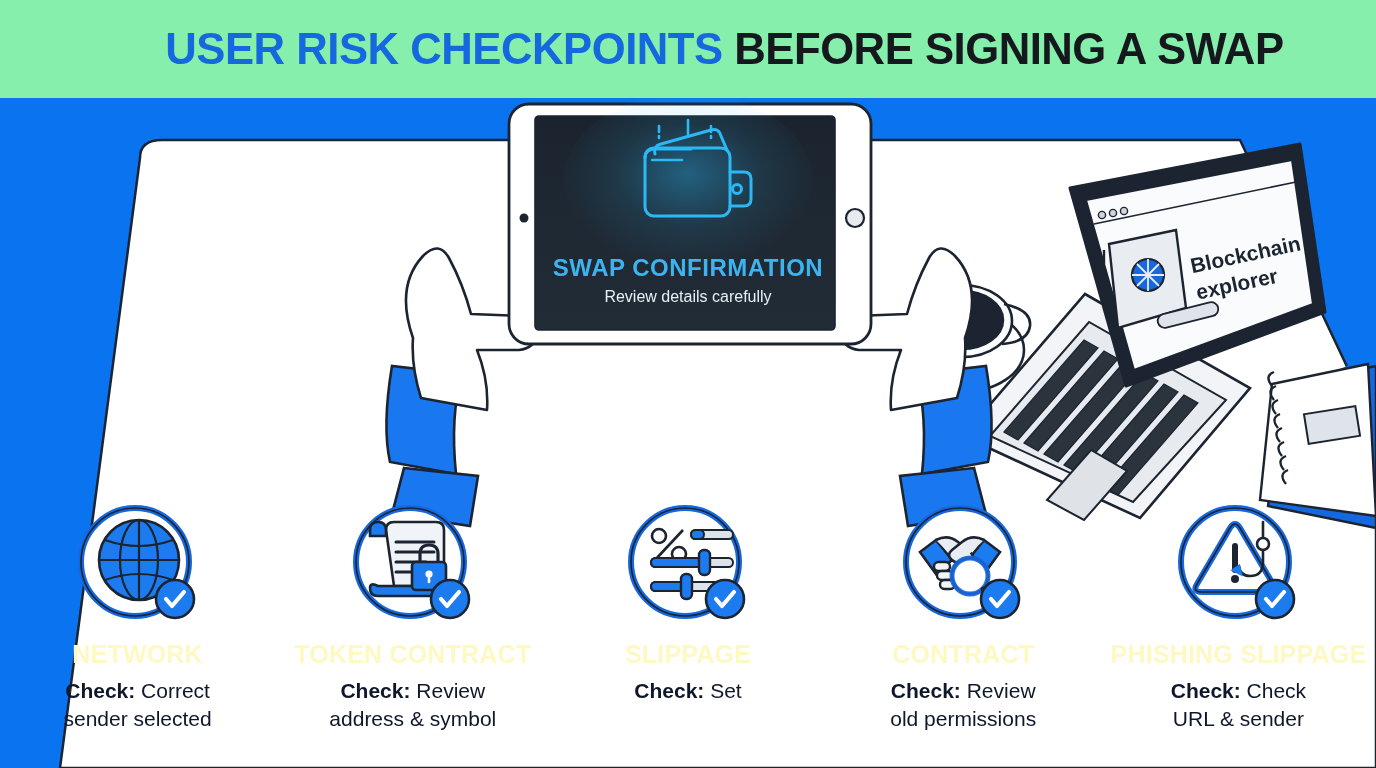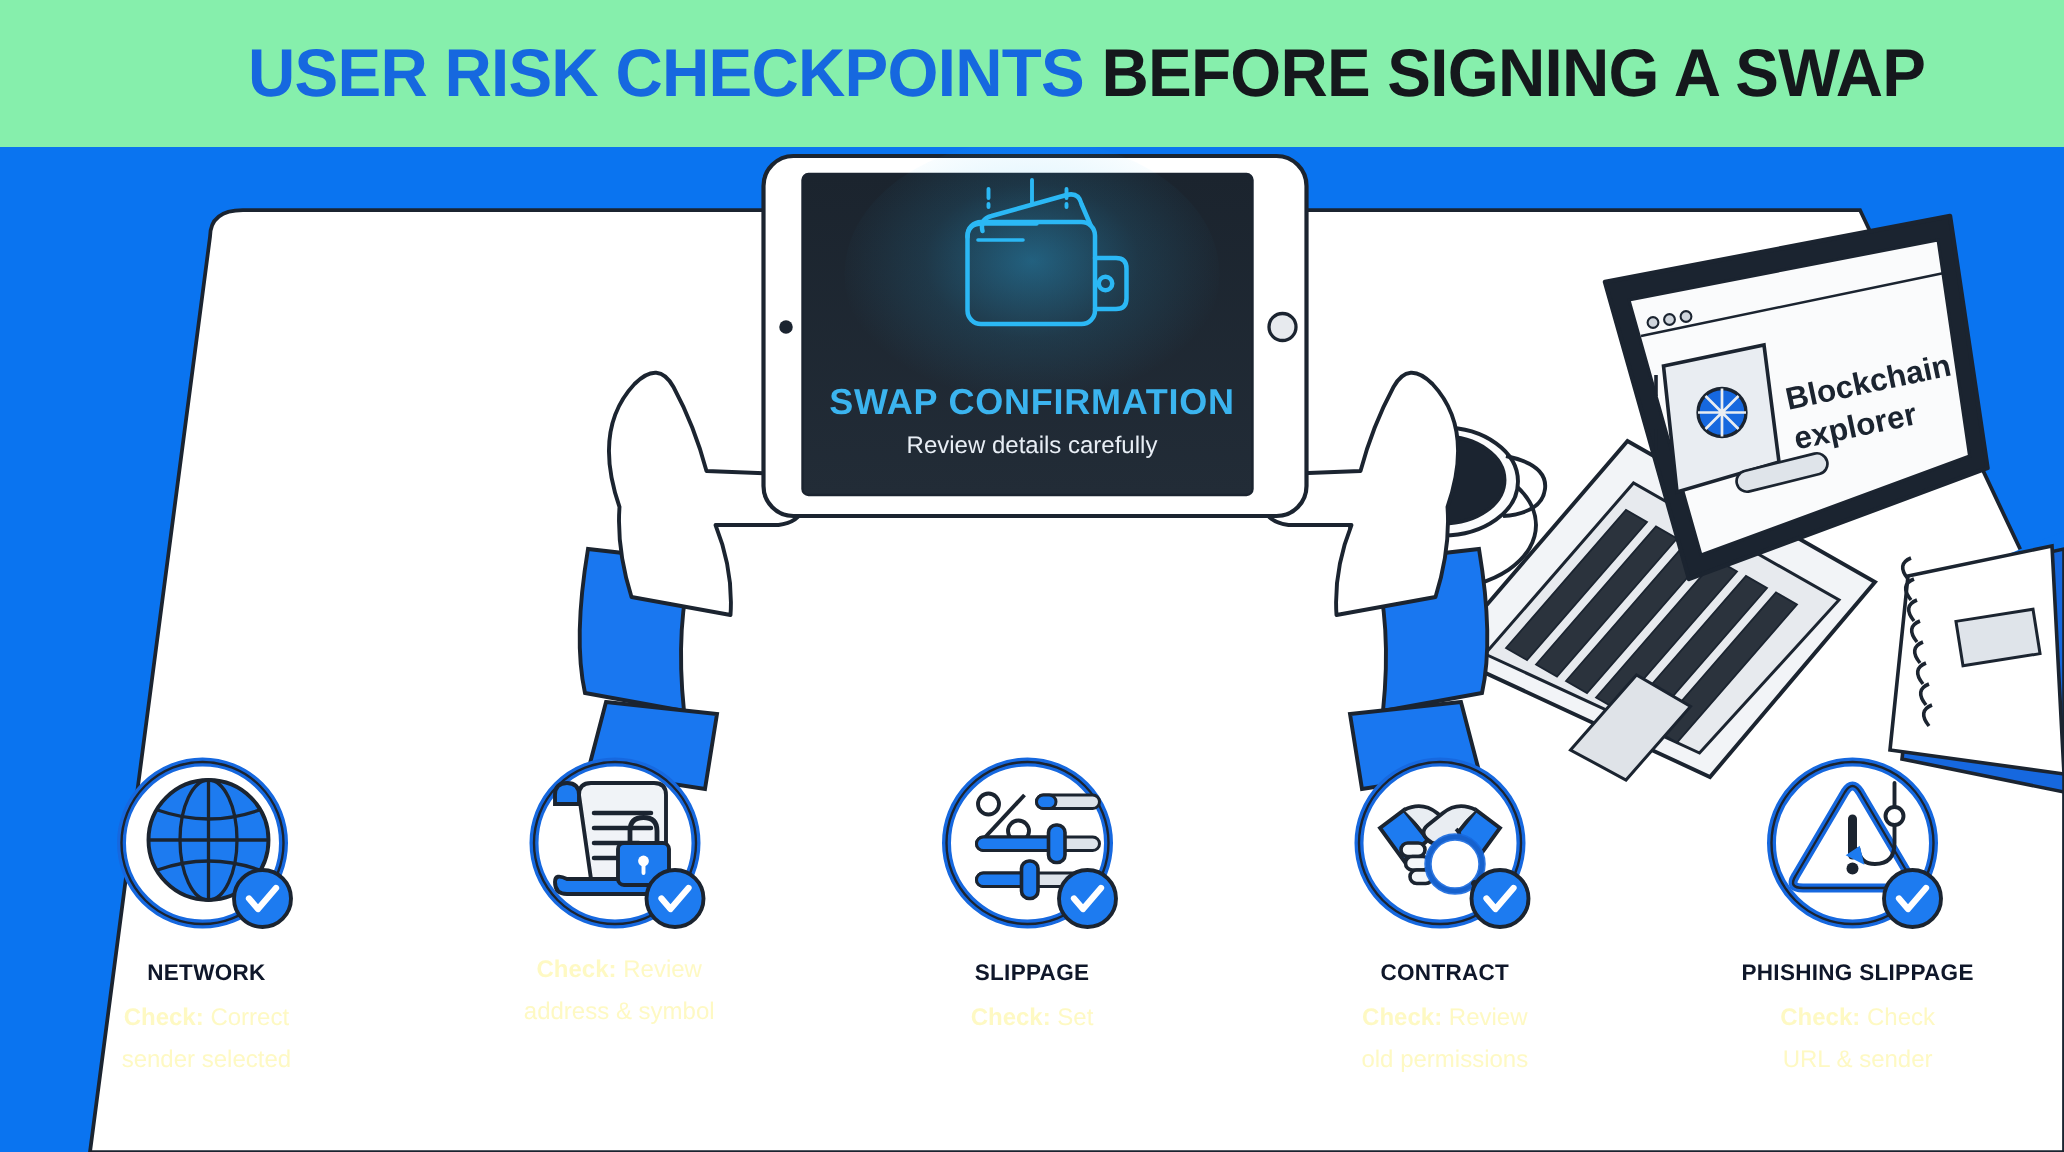--- a/index.html
+++ b/index.html
@@ -39,26 +39,26 @@
   }
   .card{
     flex:1 1 0;
     display:flex;flex-direction:column;align-items:center;
   }
   .card .icon-wrap{
     width:130px;height:125px;position:relative;
   }
   .card .cp-title{
     margin-top:15px;
-    font-size:15px;font-weight:bold;color:#0f172a;
+    font-size:25px;font-weight:bold;color:#fef9c3;
     letter-spacing:0.2px;white-space:nowrap;
   }
   .card .cp-body{
     margin-top:8px;
-    font-size:16px;color:#fef9c3;line-height:28px;
+    font-size:21px;color:#0f172a;line-height:28px;
     text-align:center;max-width:230px;
   }
   .card .cp-body b{font-weight:bold;}
 </style>
 </head>
 <body>
 
 <div class="header">
   <h1>
     <span class="hl">USER RISK CHECKPOINTS</span>
@@ -244,20 +244,21 @@
               <path d="M48 72 L70 72"></path>
           </g>
           <rect x="64" y="62" width="34" height="28" rx="4" fill="#1d7bf0" stroke="#1b2430" stroke-width="2.6"></rect>
           <path d="M72 62 l0 -8 q0 -9 9 -9 q9 0 9 9 l0 8" fill="none" stroke="#1b2430" stroke-width="3.2"></path>
           <circle cx="81" cy="74" r="3.6" fill="#ffffff"></circle>
           <path d="M81 76 l0 6" stroke="#ffffff" stroke-width="2.6" stroke-linecap="round"></path>
           <circle cx="102" cy="99" r="19" fill="#1d7bf0" stroke="#1b2430" stroke-width="2.6"></circle>
           <path d="M93 99 l6 7 l12 -14" fill="none" stroke="#ffffff" stroke-width="4.2" stroke-linecap="round" stroke-linejoin="round"></path>
         </svg>
       </div>
+      <div class="cp-title">TOKEN CONTRACT</div>
       <div class="cp-body">
         <b>Check:</b><span> Review</span><br>
         <span>address &amp; symbol</span>
       </div>
     </div>
 
     <div class="card">
       <div class="icon-wrap">
         <svg width="130" height="125" viewBox="0 0 130 125">
           <circle cx="62" cy="62" r="54" fill="#ffffff" stroke="#1668df" stroke-width="6"></circle>

